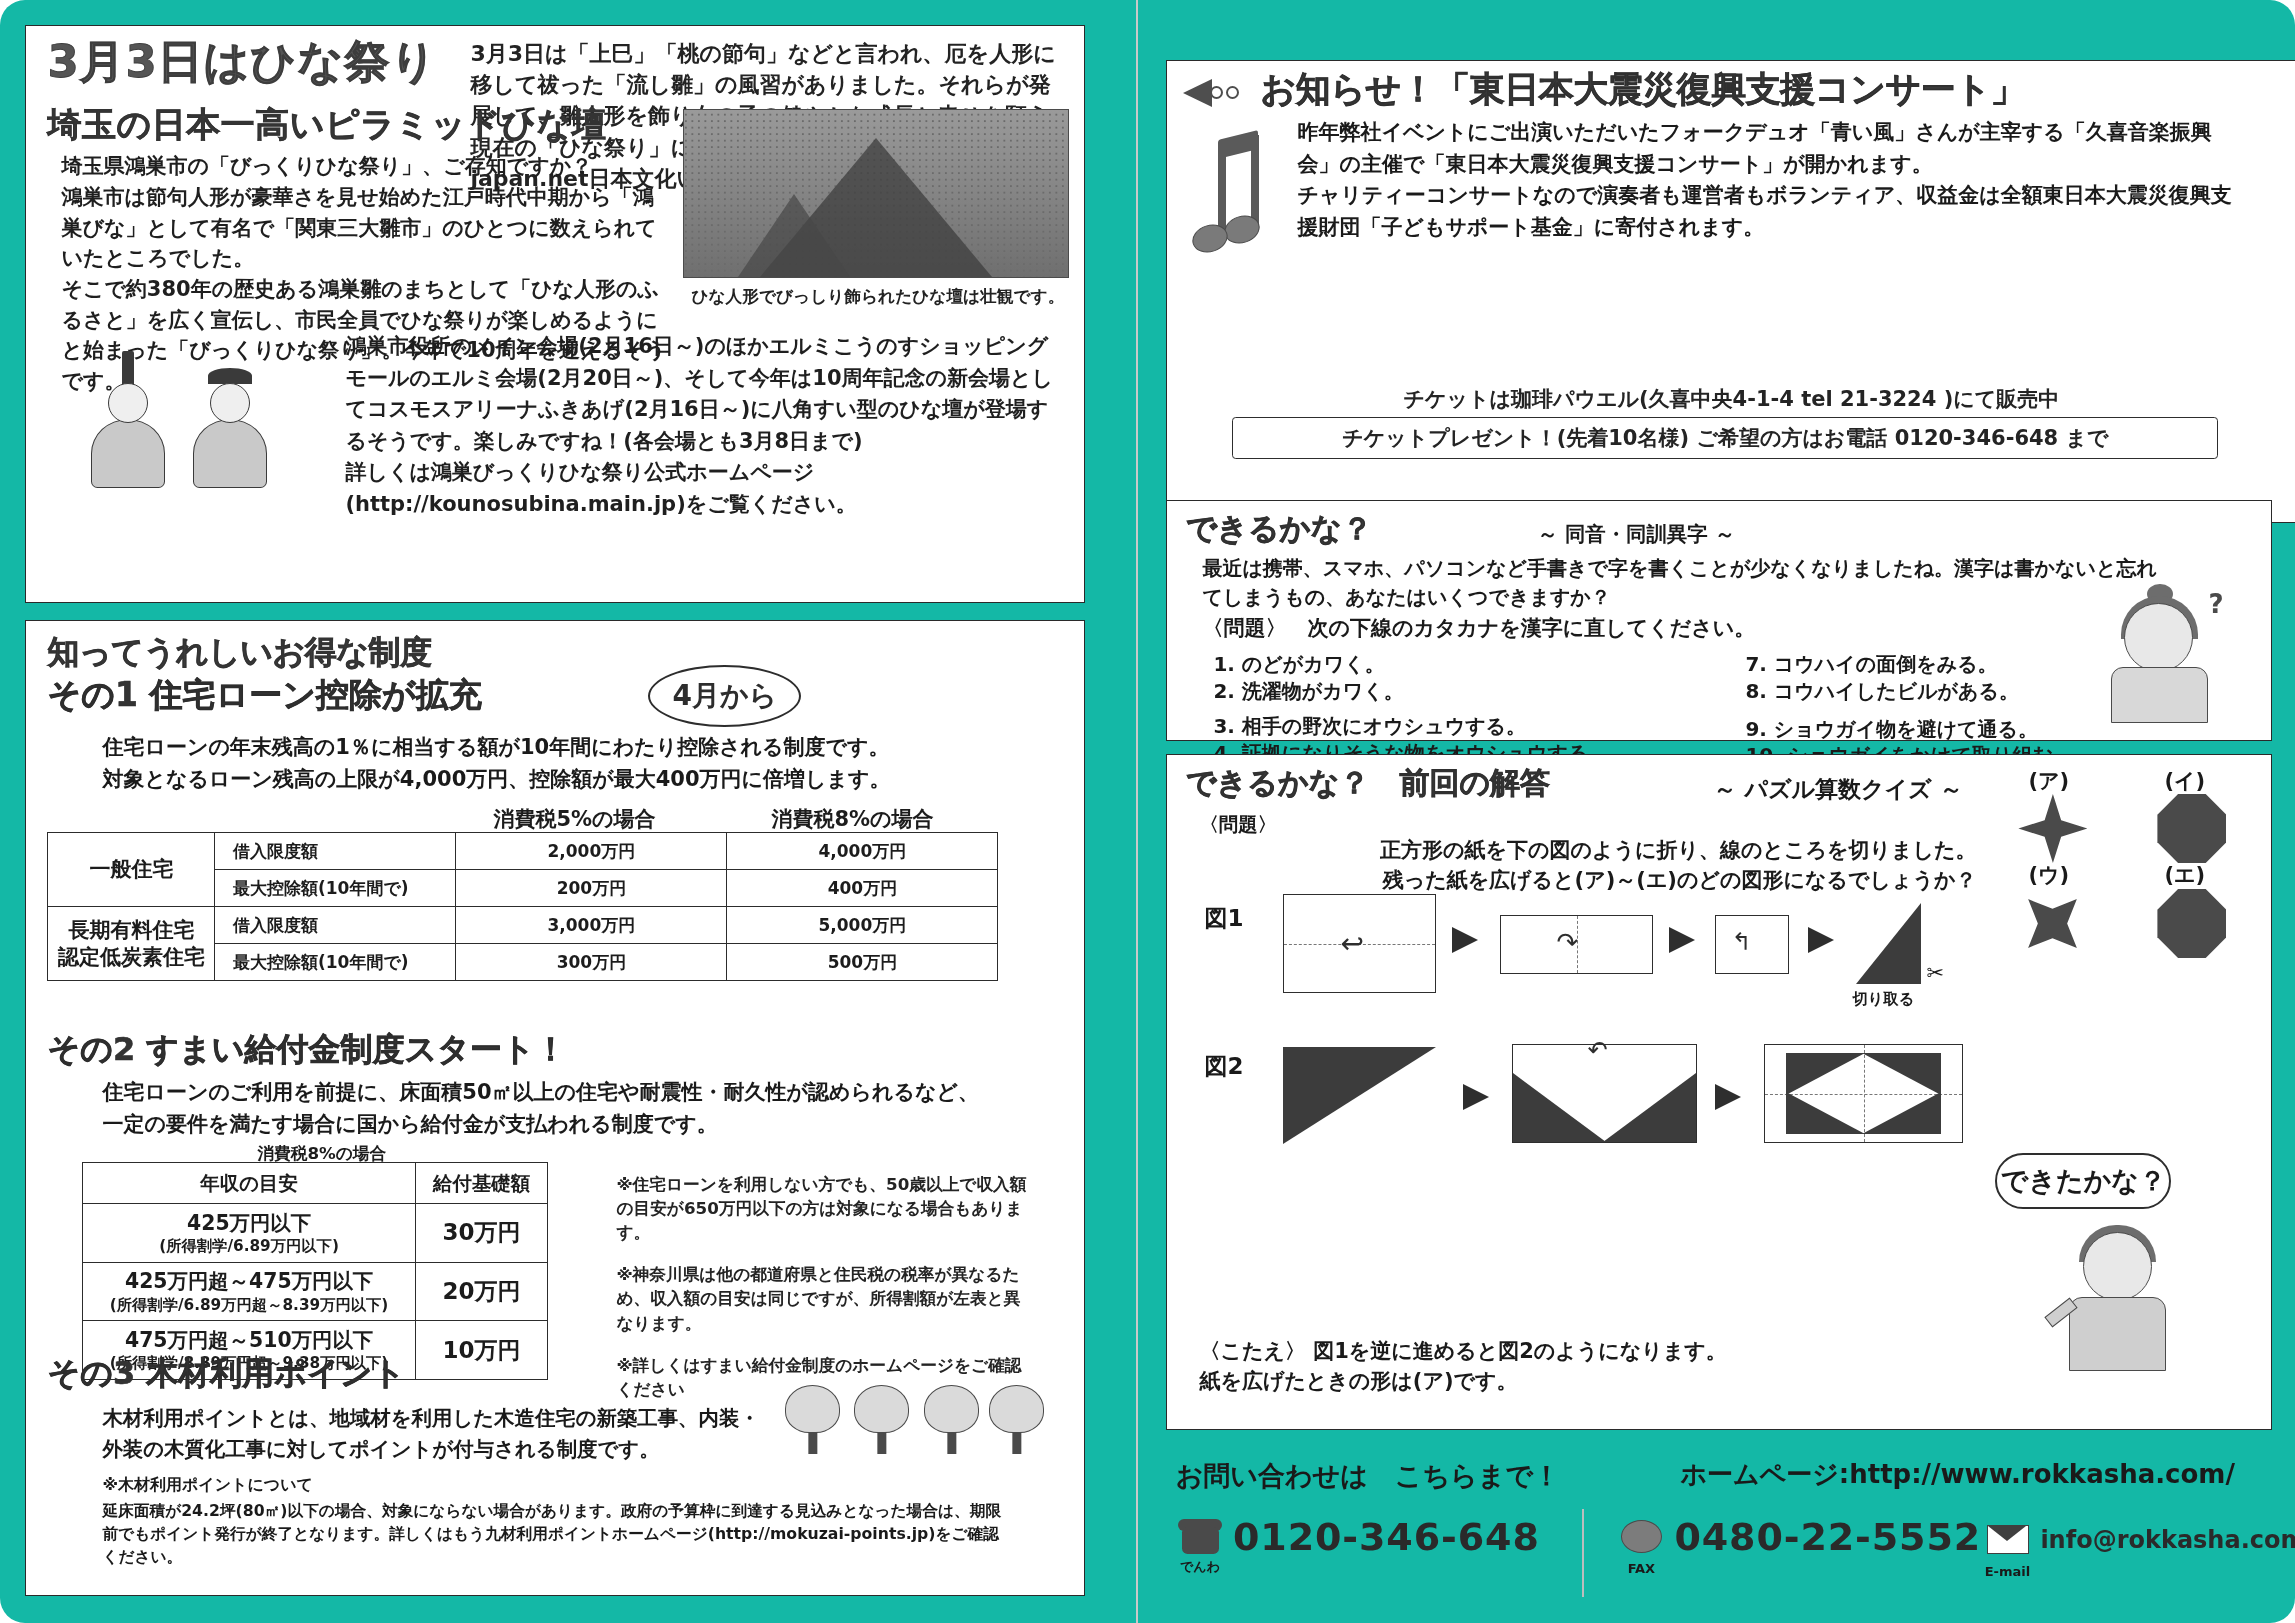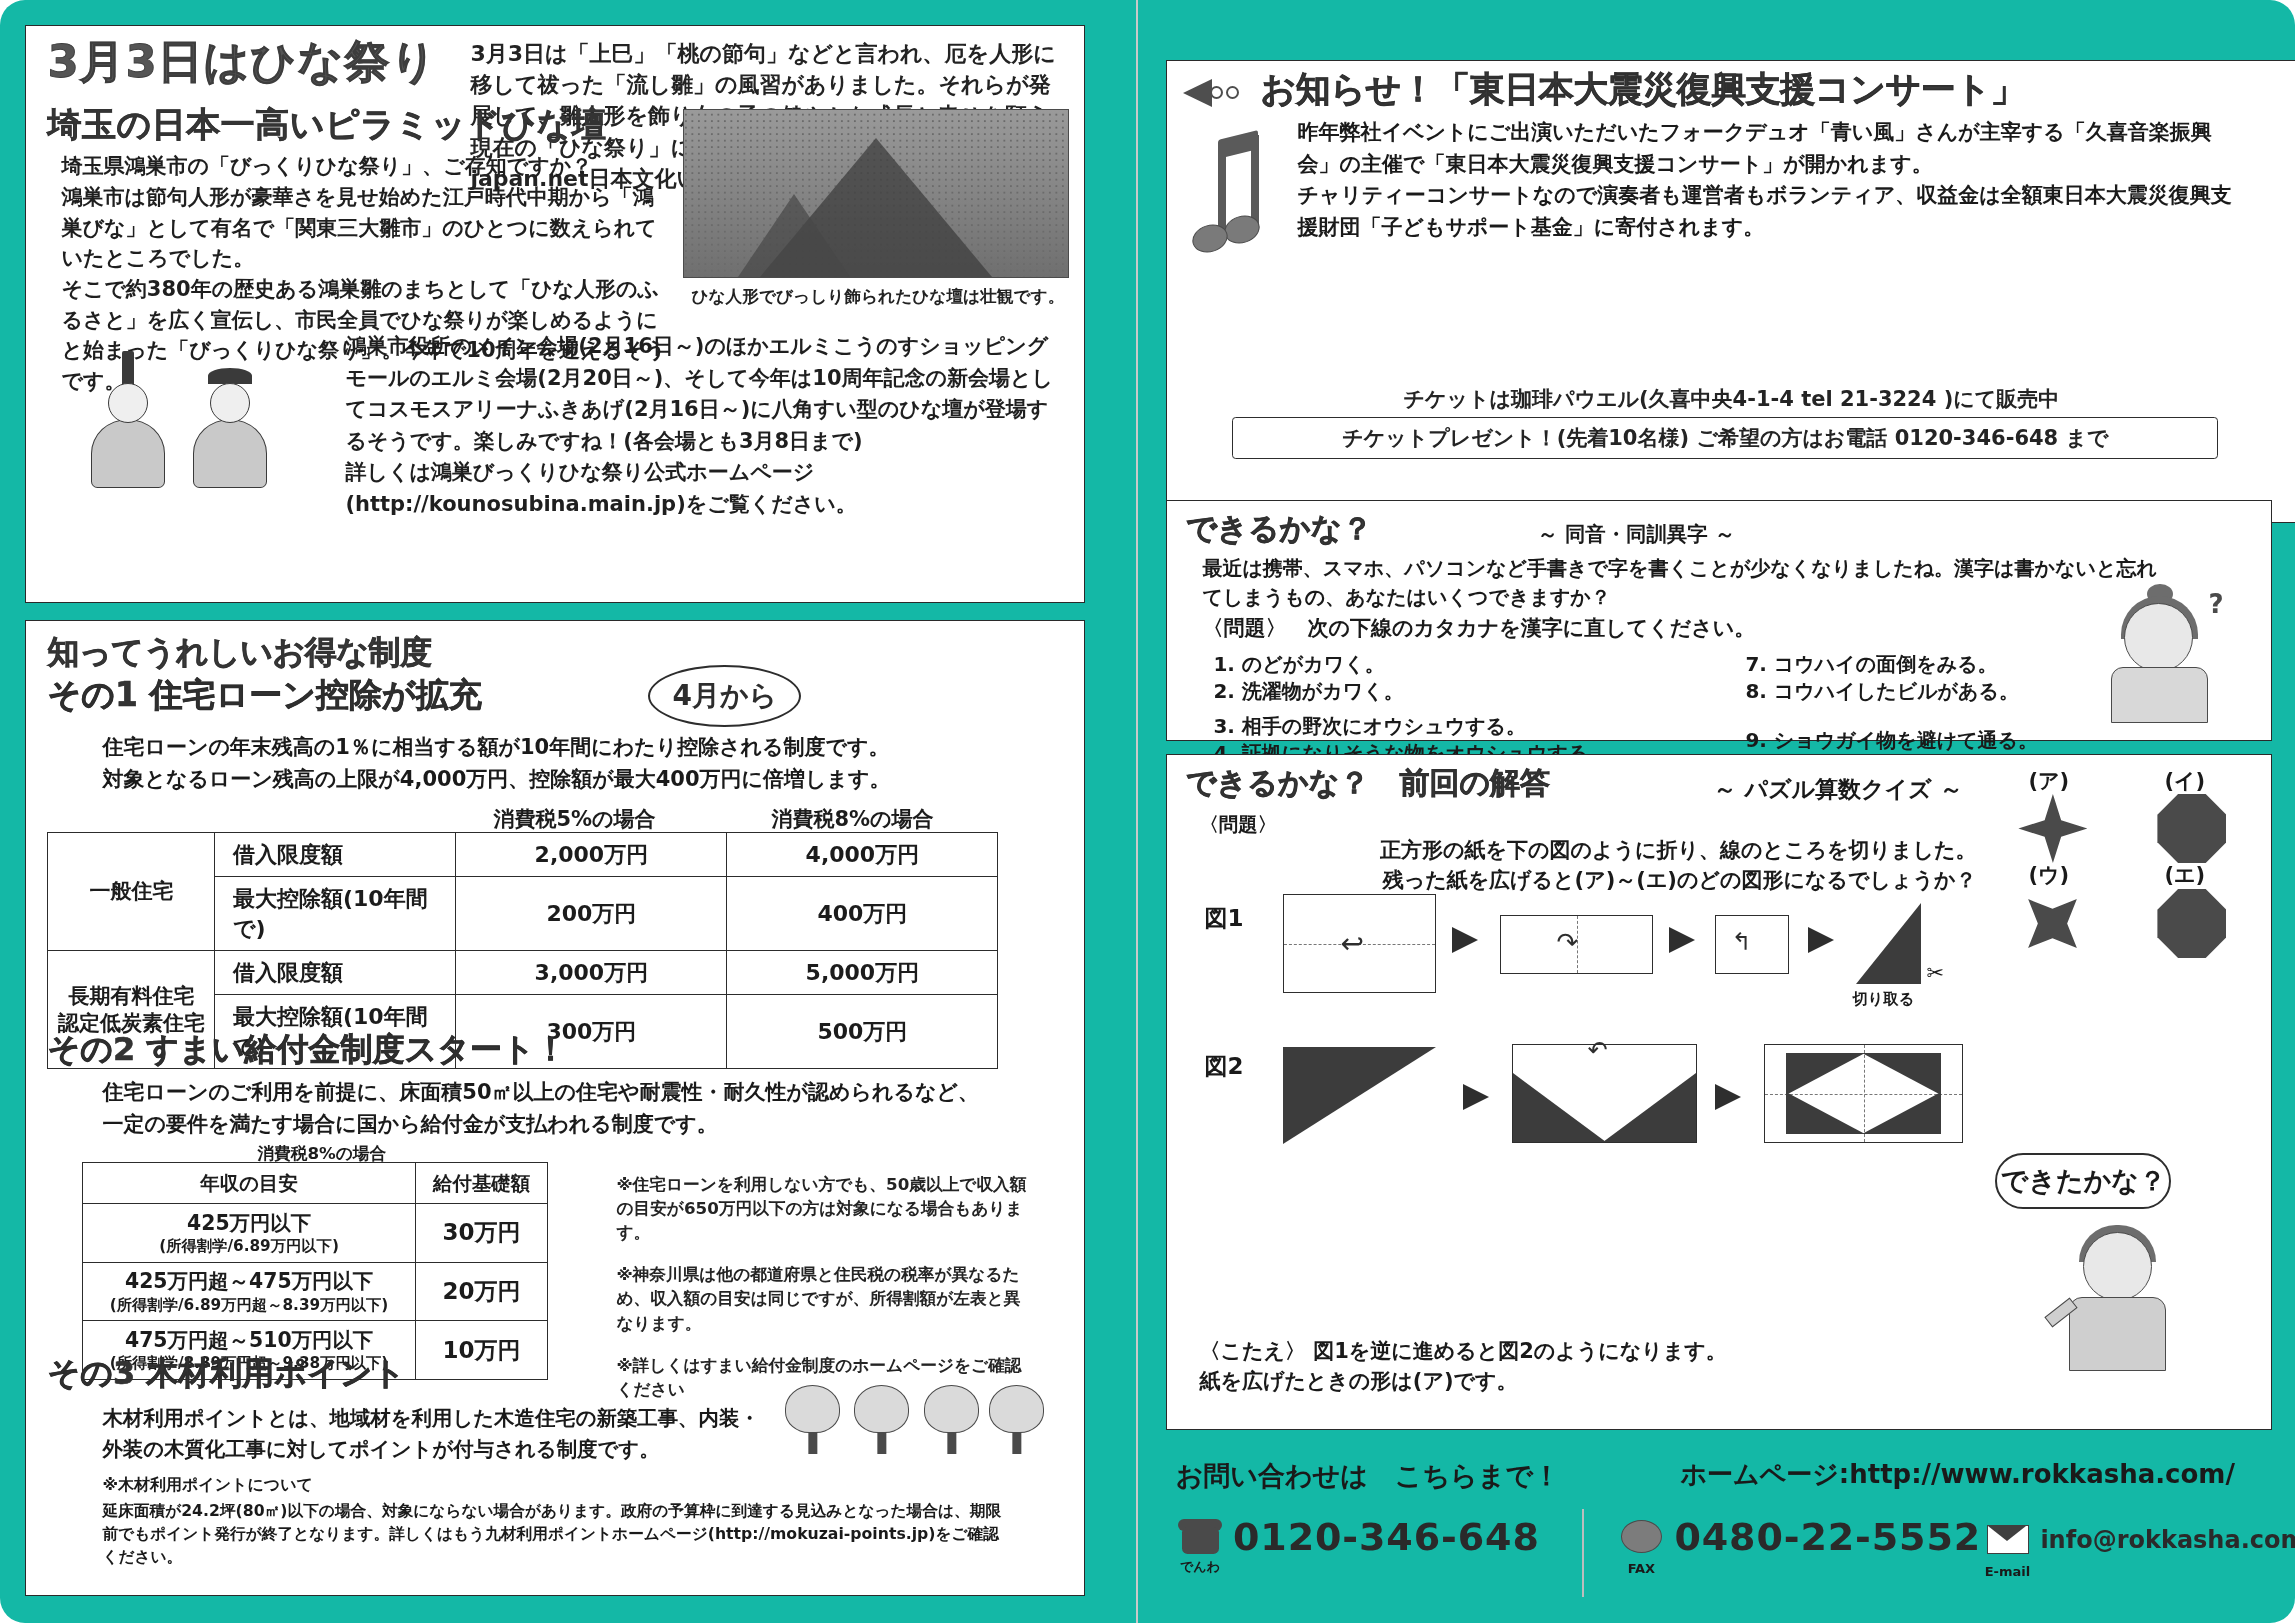--- a/index.html
+++ b/index.html
@@ -98,21 +98,21 @@
     border:2.8px solid #2d2d2d; border-radius:50%;
     display:flex; align-items:center; justify-content:center;
     font-size:28px; font-weight:bold; color:#2d2d2d;
   }
   #ben-p1 { position:absolute; left:76px; top:111px; width:921px;
             font-size:21px; line-height:1.5; font-weight:600; }
 
   
   table.tbl { position:absolute; border-collapse:collapse; background:#fff; }
   table.tbl td, table.tbl th {
-    border:1.2px solid #2c2c2c; font-size:22px; font-weight:600;
+    border:1.2px solid #2c2c2c; font-size:17px; font-weight:600;
     padding:6.5px 8.3px; text-align:center; color:#1c1c1c;
   }
   #t-loan { left:21px; top:211px; width:951px; }
   #t-loan td.rowlab { width:167px; font-size:21px; line-height:1.25; }
   #t-loan td.item   { width:241px; text-align:left; padding-left:17.6px; }
   .colhead {
     position:absolute; font-size:21px; font-weight:700; color:#1c1c1c;
   }
   #ch5 { left:467px; top:184px; }
   #ch8 { left:745px; top:184px; }
@@ -459,21 +459,21 @@
         <div class="qitem">1. のどがカワく。</div>
         <div class="qitem">2. 洗濯物がカワく。</div>
         <div class="qitem gap">3. 相手の野次にオウシュウする。</div>
         <div class="qitem">4. 証拠になりそうな物をオウシュウする。</div>
         <div class="qitem gap">5. そのことに関しては現在シンギ中である。</div>
         <div class="qitem">6. 情報のシンギは自分で判断したほうがいい。</div>
       </div>
       <div class="qcol" id="qcol-b">
         <div class="qitem">7. コウハイの面倒をみる。</div>
         <div class="qitem">8. コウハイしたビルがある。</div>
-        <div class="qitem gap" style="margin-top:29px">9. ショウガイ物を避けて通る。</div>
+        <div class="qitem gap" style="margin-top:18px">9. ショウガイ物を避けて通る。</div>
         <div class="qitem">10. ショウガイをかけて取り組む。</div>
       </div>
       <div id="quiz-girl">
         <div class="qm">?</div>
         <div class="bun"></div>
           <div class="hair"></div>
           <div class="hd"></div>
           <div class="bdy"></div>
       </div>
       <div id="quiz-ans">※答えは来月号で！</div>

